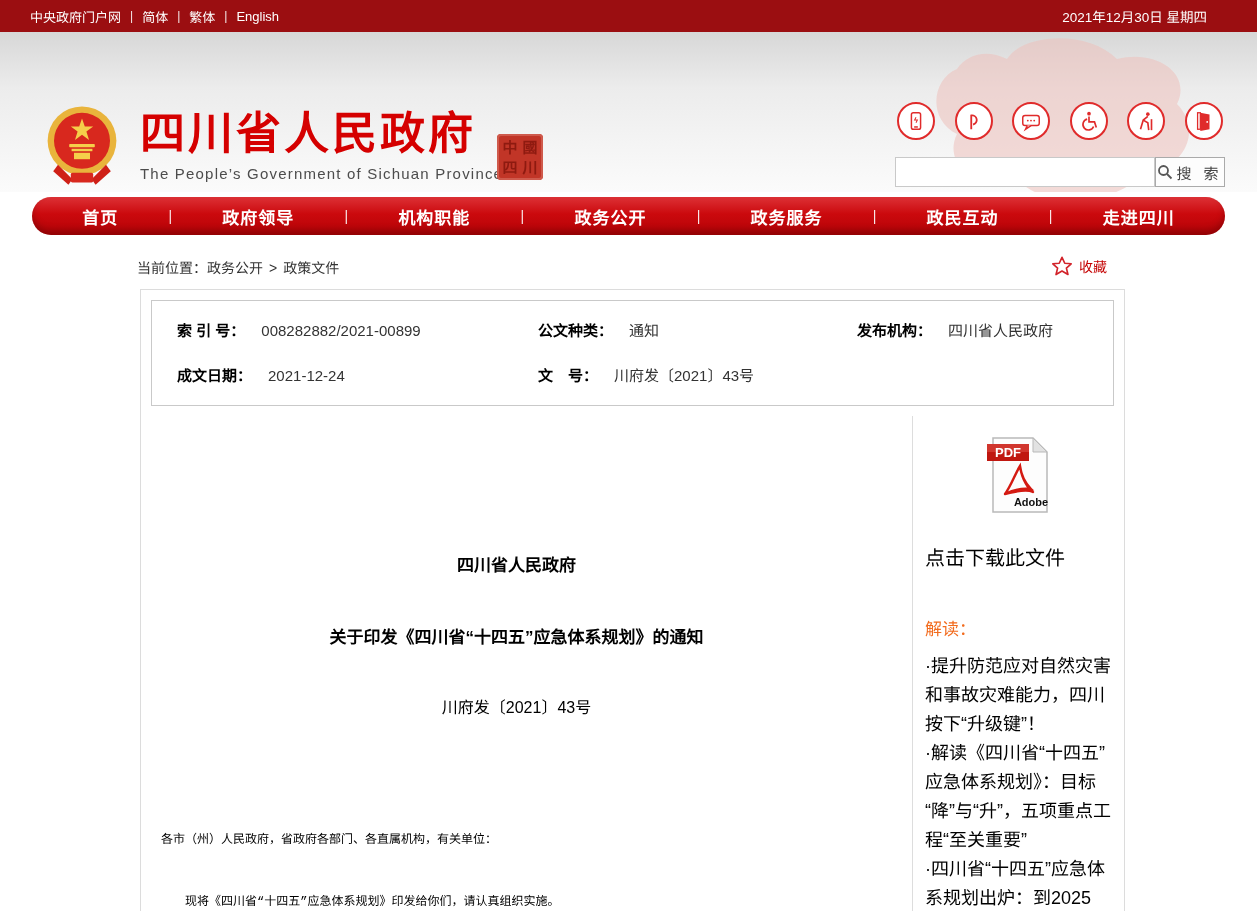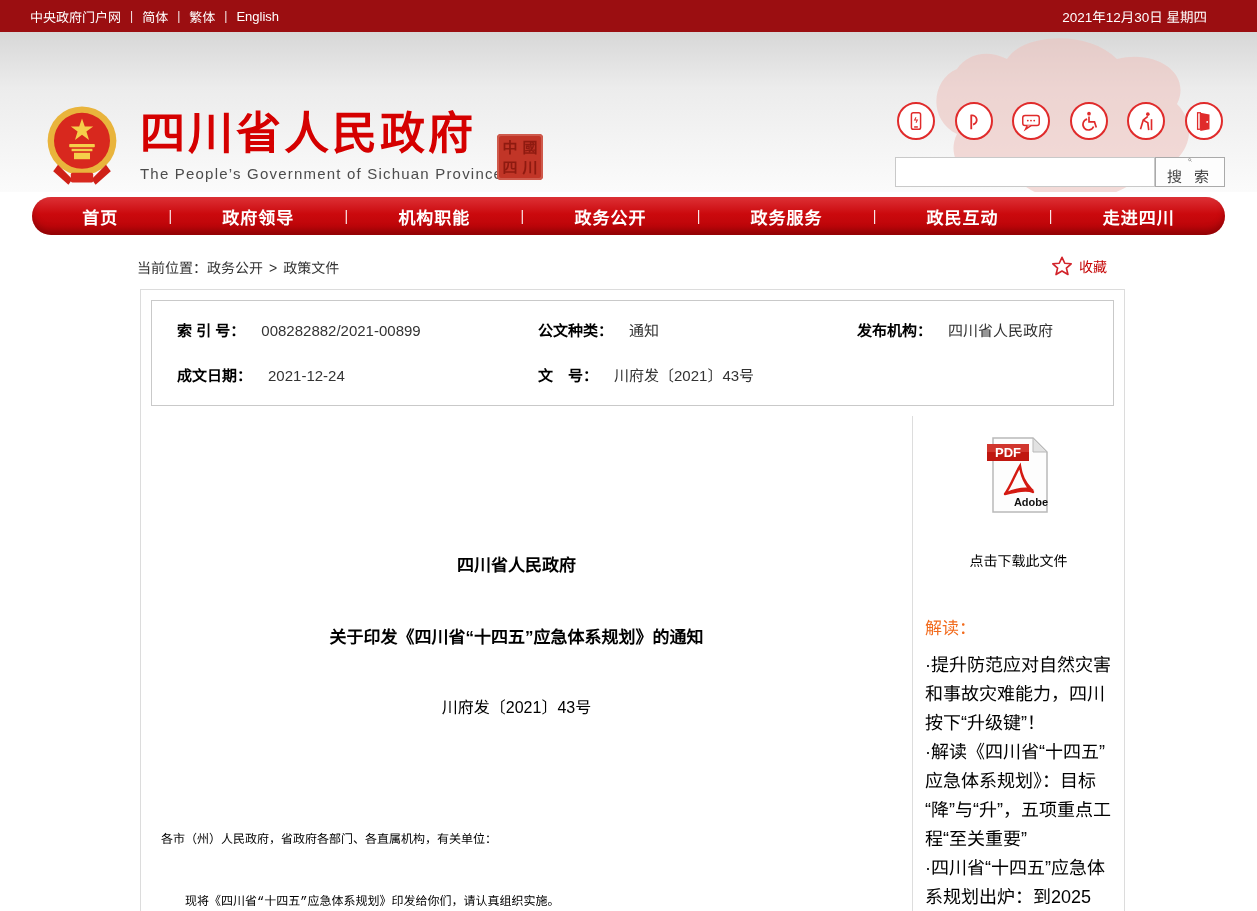--- a/index.html
+++ b/index.html
@@ -35,21 +35,21 @@
   .icon-row { display:flex; justify-content:space-between; padding:0 2px; }
   .hicon { width:38px; height:38px; border-radius:50%; border:2px solid #e02b2b;
     background:#fff; display:flex; align-items:center; justify-content:center;
     cursor:pointer; }
   .hicon svg { width:22px; height:22px; }
   .search-row { display:flex; margin-top:17px; }
   .search-input { flex:1; height:30px; border:1px solid #c9c9c9; background:#fff;
     padding:0 8px; font-size:14px; outline:none; }
   .search-btn { height:30px; width:70px; border:1px solid #aaa; background:#fdfdfd;
     display:flex; align-items:center; justify-content:center; gap:3px;
-    font-size:15px; color:#444; cursor:pointer; letter-spacing:4px;flex-direction:column; }
+    font-size:15px; color:#444; cursor:pointer; letter-spacing:4px; }
 
   
   .navbar { margin:5px 32px 0 32px; height:38px; border-radius:19px;
     background:linear-gradient(#dd3136 0%, #cb090d 45%, #b40307 100%);
     box-shadow:inset 0 -5px 6px rgba(80,0,0,.35);
     display:flex; align-items:center; justify-content:space-evenly; }
   .nav-item { color:#fff; font-size:17px; font-weight:bold; cursor:pointer;
     letter-spacing:1px; }
   .nav-sep { color:#fff; font-size:14px; opacity:.9; }
 
@@ -80,21 +80,21 @@
     margin-top:47px; }
   .doc-number { text-align:center; font-size:16px; color:#000; margin-top:46px; }
   .para { font-size:12px; color:#000; margin-top:0; line-height:1.4;font-family:Liberation Mono, monospace; }
   .para1 { margin-top:114px; }
   .para2 { margin-top:45px; text-indent:2em; }
 
   .sidebar { width:212px; border-left:1px solid #ddd; padding:20px 12px 0 12px;
     min-height:520px; }
   .pdf-link { display:block; text-align:center; cursor:pointer; }
   .pdf-link svg { width:64px; height:78px; }
-  .download-label { text-align:center; font-size:14px; color:#000; margin-top:32px;
+  .download-label { text-align:left; font-size:20px; color:#000; margin-top:24px;
     cursor:pointer; }
   .interpret-title { color:#f26b1d; font-size:17px; margin-top:44px; }
   .interpret-list { margin-top:12px; }
   .interpret-item { font-size:18px; color:#000000; line-height:29px; cursor:pointer; }
 </style>
 </head>
 <body>
 
 <div class="topbar">
   <div class="topbar-links">

